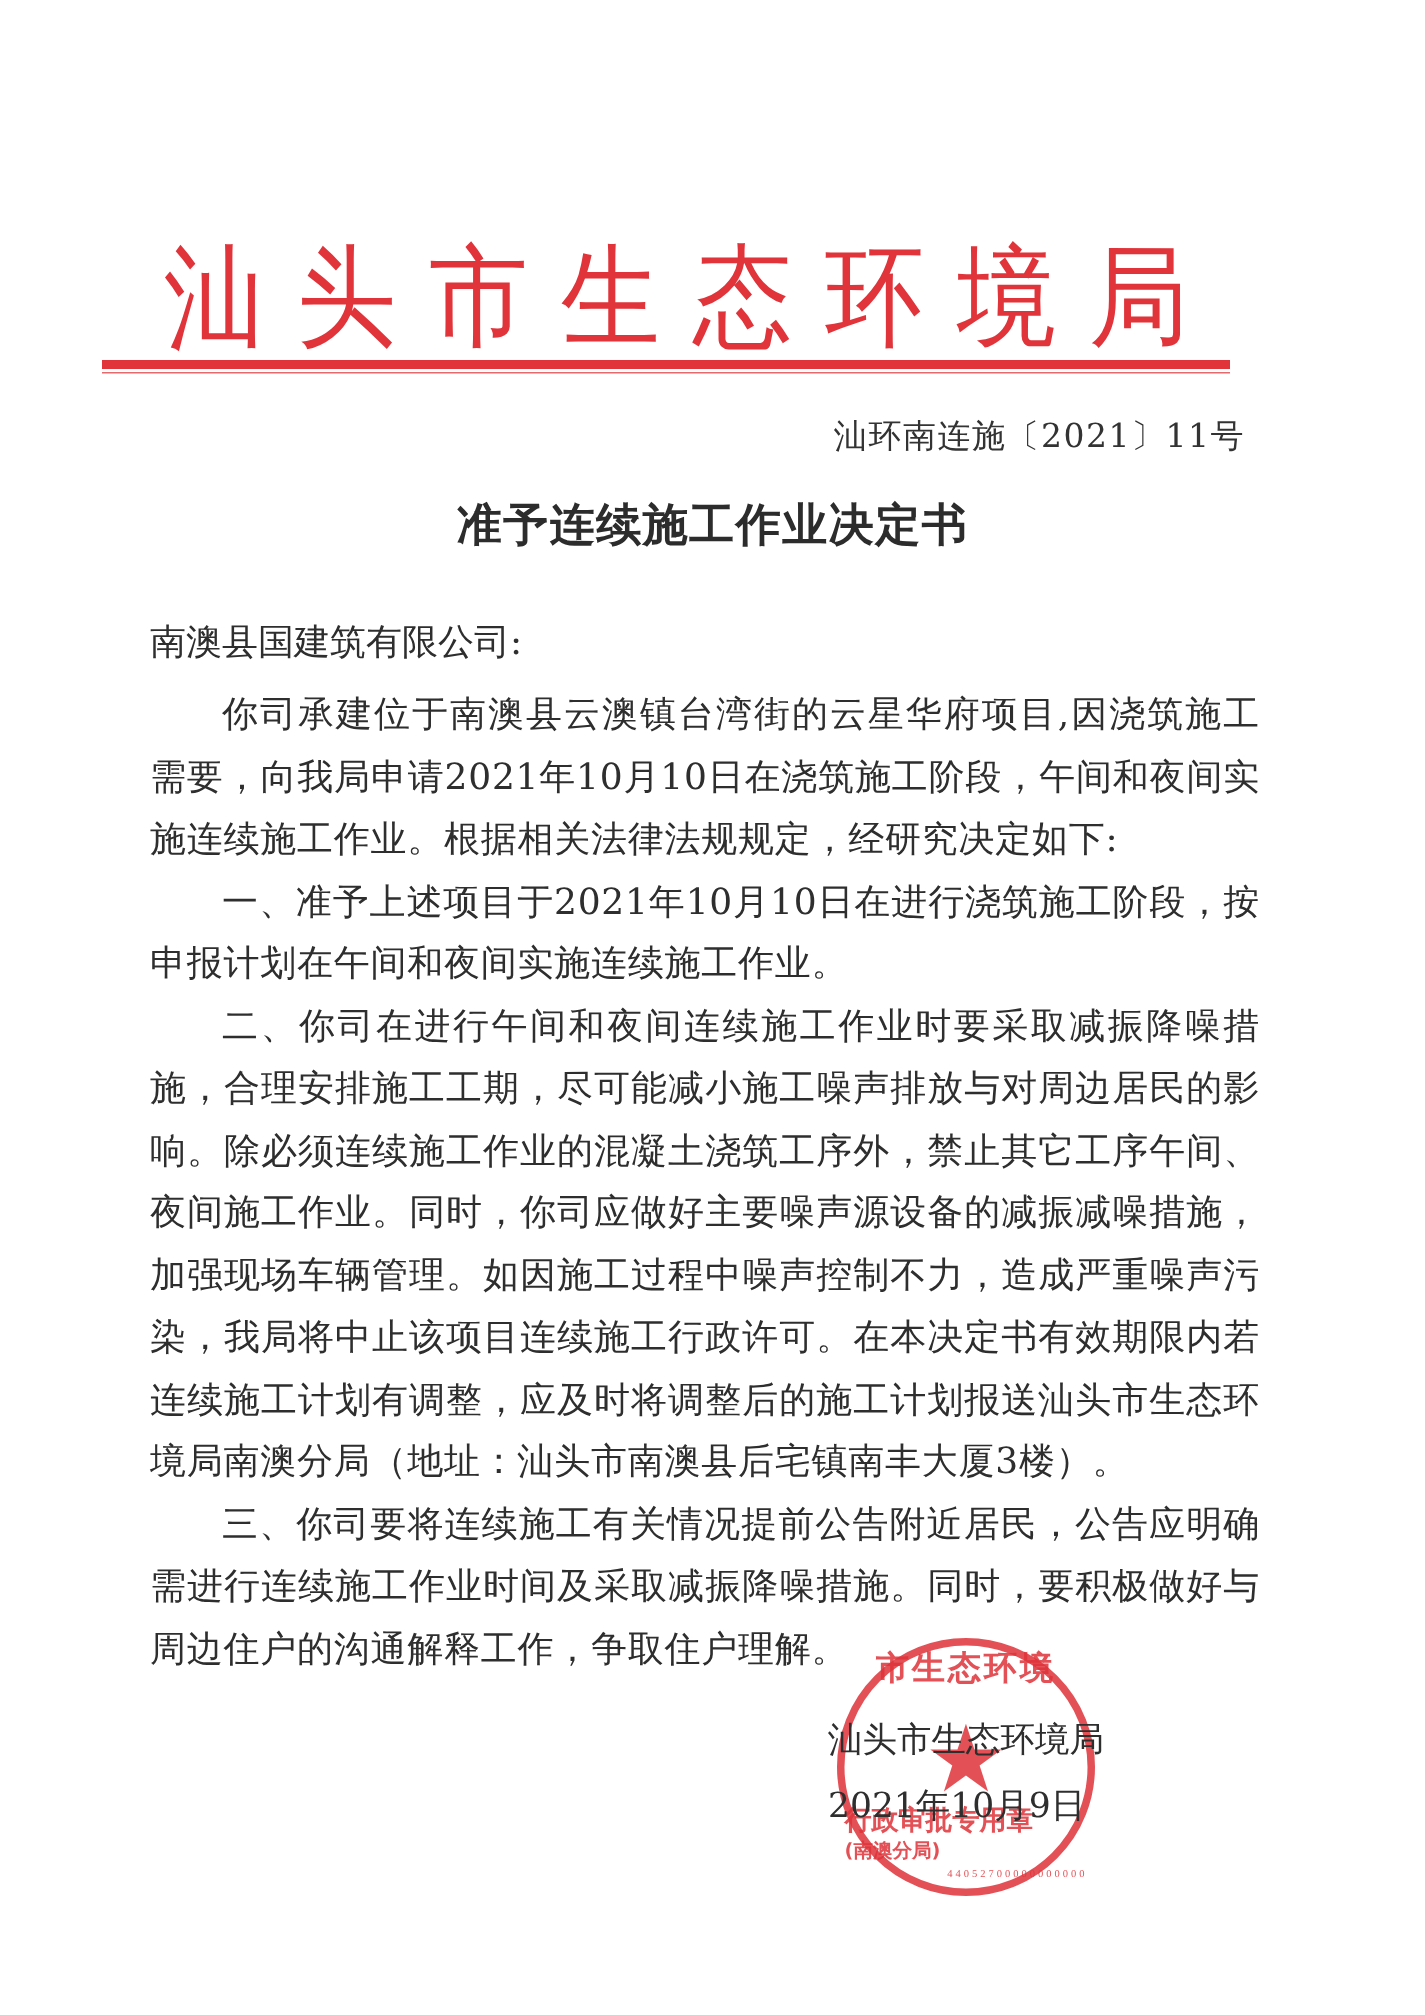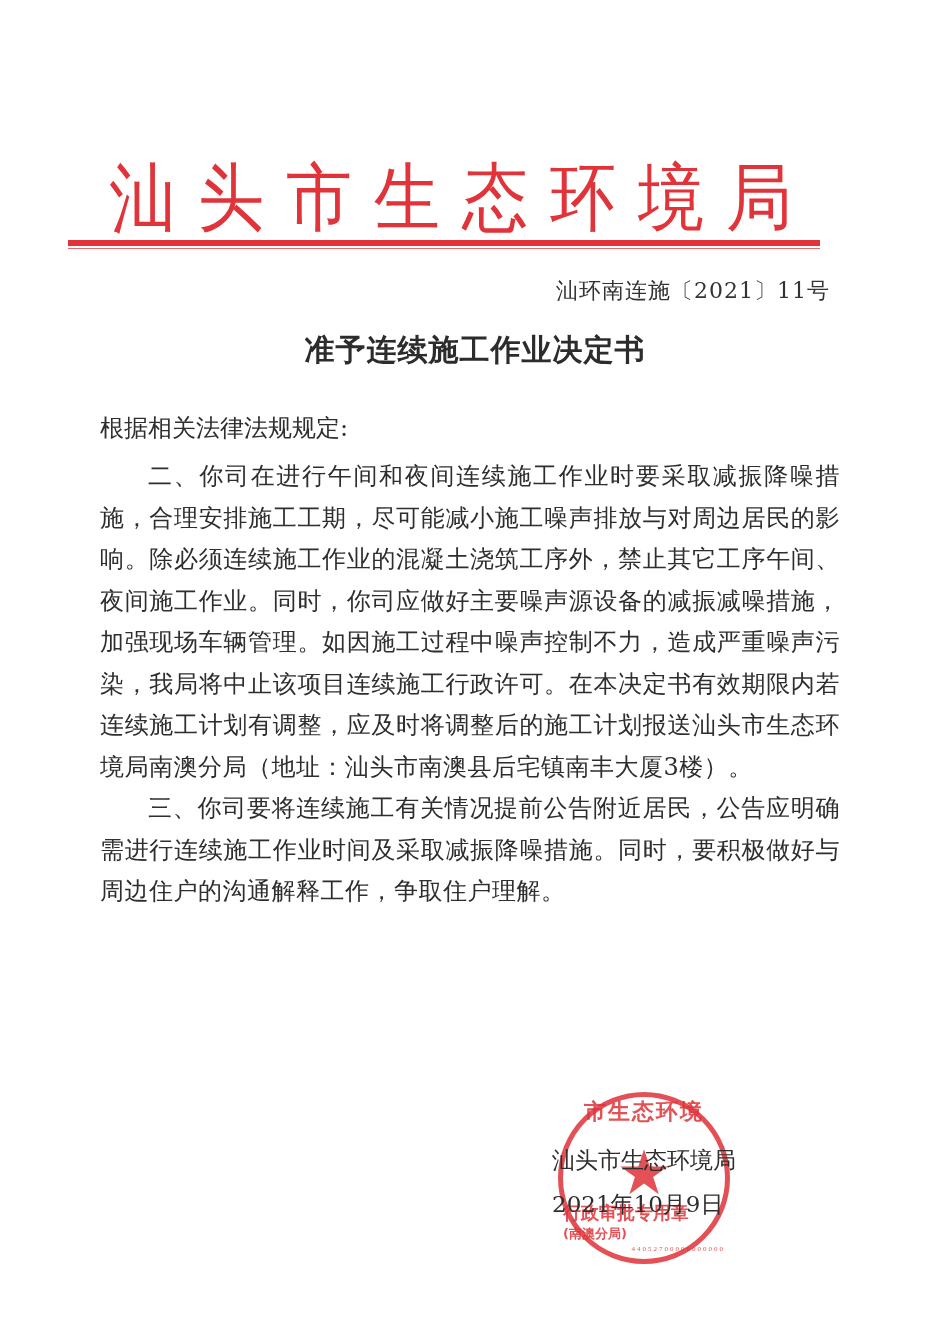--- a/index.html
+++ b/index.html
@@ -46,23 +46,25 @@
 <body>
 
 <div class="masthead">汕头市生态环境局</div>
 <div class="red-rule"></div>
 <div class="red-rule-thin"></div>
 
 <div class="doc-number">汕环南连施〔2021〕11号</div>
 
 <div class="doc-title">准予连续施工作业决定书</div>
 
-<div class="addressee">根据相关法律法规规定:</div>
+<div class="addressee">南澳县国建筑有限公司:</div>
 
 <div class="body">
+  <p class="para">你司承建位于南澳县云澳镇台湾街的云星华府项目,因浇筑施工需要，向我局申请2021年10月10日在浇筑施工阶段，午间和夜间实施连续施工作业。根据相关法律法规规定，经研究决定如下:</p>
+  <p class="para">一、准予上述项目于2021年10月10日在进行浇筑施工阶段，按申报计划在午间和夜间实施连续施工作业。</p>
   <p class="para">二、你司在进行午间和夜间连续施工作业时要采取减振降噪措施，合理安排施工工期，尽可能减小施工噪声排放与对周边居民的影响。除必须连续施工作业的混凝土浇筑工序外，禁止其它工序午间、夜间施工作业。同时，你司应做好主要噪声源设备的减振减噪措施，加强现场车辆管理。如因施工过程中噪声控制不力，造成严重噪声污染，我局将中止该项目连续施工行政许可。在本决定书有效期限内若连续施工计划有调整，应及时将调整后的施工计划报送汕头市生态环境局南澳分局（地址：汕头市南澳县后宅镇南丰大厦3楼）。</p>
   <p class="para">三、你司要将连续施工有关情况提前公告附近居民，公告应明确需进行连续施工作业时间及采取减振降噪措施。同时，要积极做好与周边住户的沟通解释工作，争取住户理解。</p>
 </div>
 
 <div class="stamp">
   <div class="stamp-top">市生态环境</div>
   <div class="stamp-star">★</div>
   <div class="stamp-mid">行政审批专用章</div>
   <div class="stamp-sub">(南澳分局)</div>
   <div class="stamp-code">44052700000000000</div>

